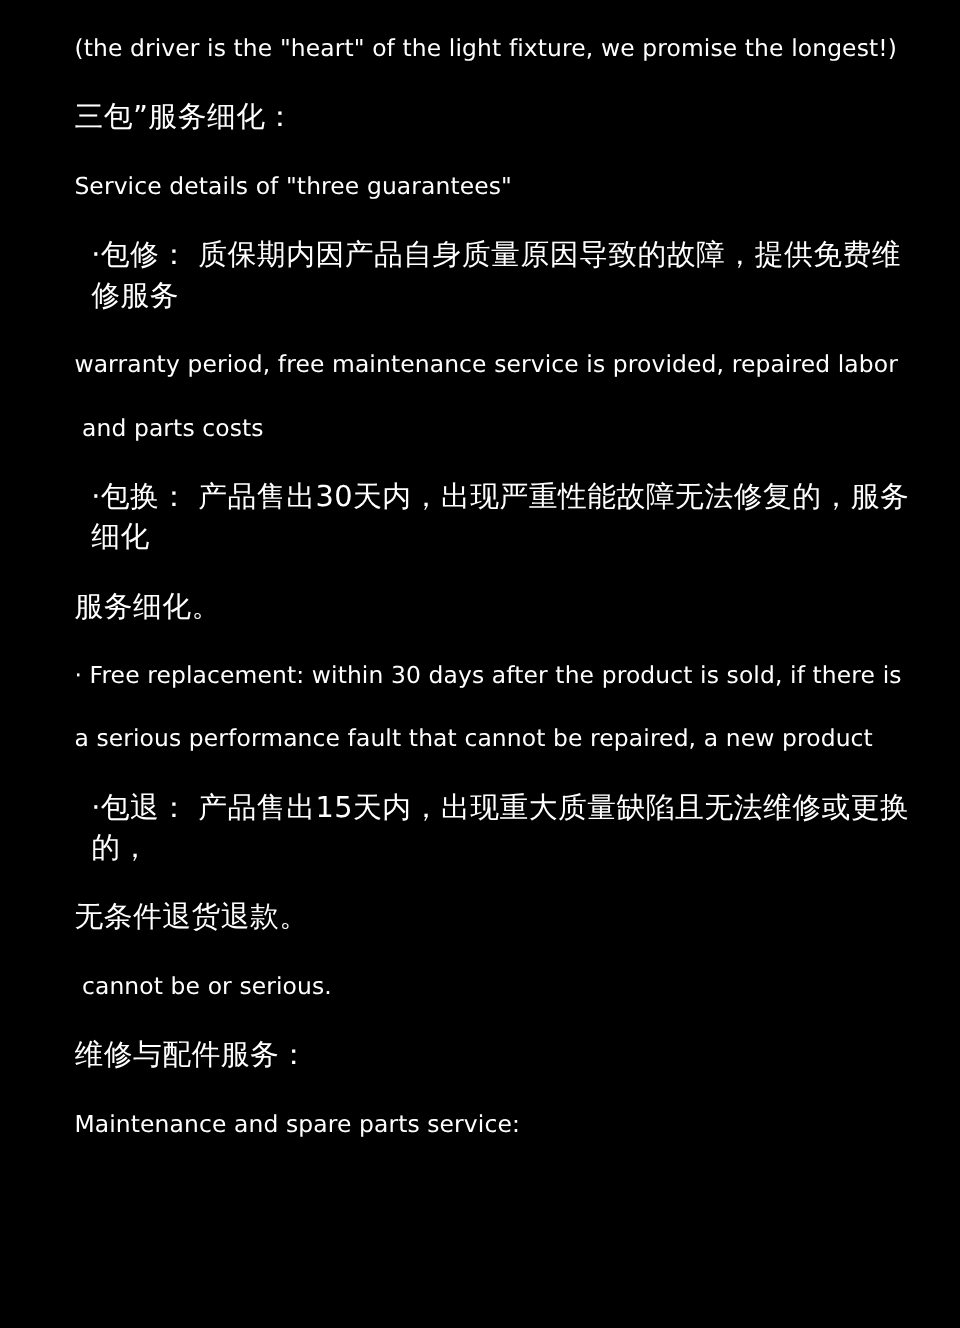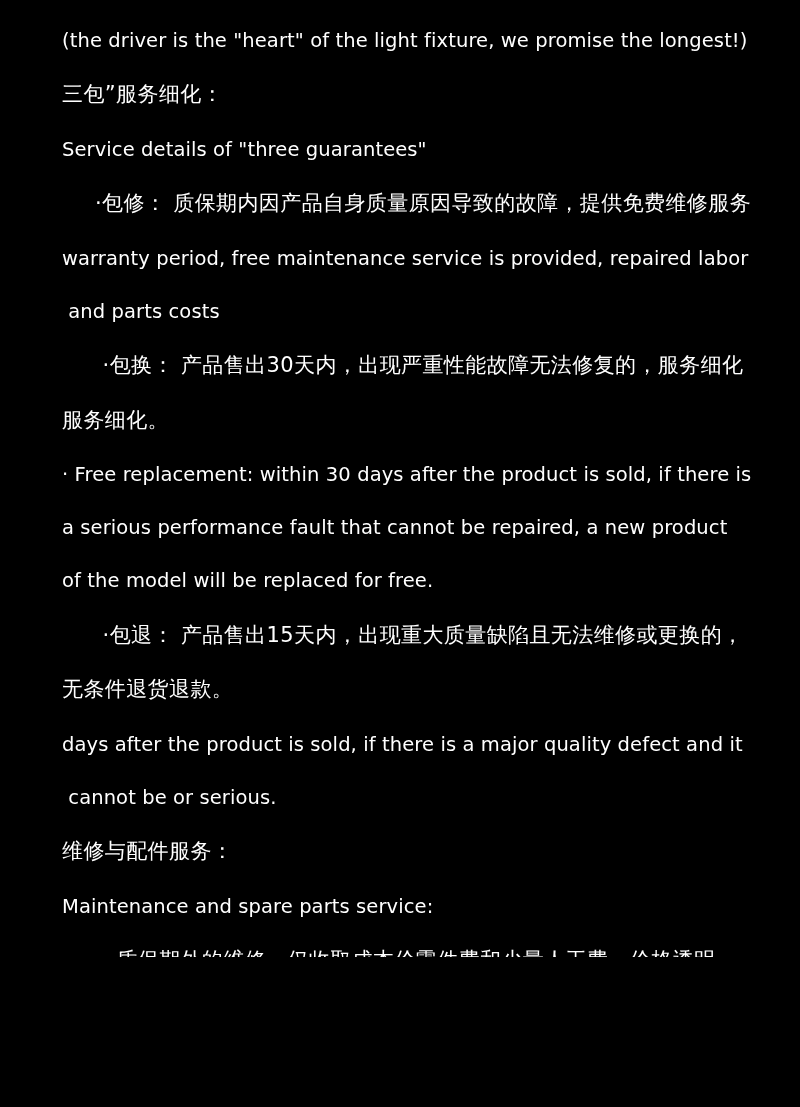--- a/index.html
+++ b/index.html
@@ -32,24 +32,23 @@
     color: #ffffff;
     font-size: 19.5px;
     line-height: 33.5px;
     white-space: pre-wrap;
     letter-spacing: 0.1px;
     font-weight: 400;
   }
   .line.indent {
     text-indent: 0;
     padding-left: 14px;
-    text-align: center;
   }
   .line.cn {
-    font-size: 21px;
+    font-size: 24px;
     letter-spacing: 0.4px;
   }
   .spacer-bottom {
     position: absolute;
     left: 0;
     bottom: 0;
     width: 800px;
     height: 150px;
     background: #000000;
   }
@@ -62,24 +61,22 @@
     <p class="line">(the driver is the "heart" of the light fixture, we promise the longest!)</p>
     <p class="line cn">三包”服务细化：</p>
     <p class="line">Service details of "three guarantees"</p>
     <p class="line cn indent">·包修： 质保期内因产品自身质量原因导致的故障，提供免费维修服务</p>
     <p class="line">warranty period, free maintenance service is provided, repaired labor</p>
     <p class="line"> and parts costs</p>
     <p class="line cn indent">·包换： 产品售出30天内，出现严重性能故障无法修复的，服务细化</p>
     <p class="line cn">服务细化。</p>
     <p class="line">· Free replacement: within 30 days after the product is sold, if there is</p>
     <p class="line">a serious performance fault that cannot be repaired, a new product</p>
-    <p class="line">of the model will be replaced for free.</p>
     <p class="line cn indent">·包退： 产品售出15天内，出现重大质量缺陷且无法维修或更换的，</p>
     <p class="line cn">无条件退货退款。</p>
-    <p class="line">days after the product is sold, if there is a major quality defect and it</p>
     <p class="line"> cannot be or serious.</p>
     <p class="line cn">维修与配件服务：</p>
     <p class="line">Maintenance and spare parts service:</p>
     <p class="line cn indent">·质保期外的维修，仅收取成本价零件费和少量人工费，价格透明。</p>
 
   </div>
   <div class="spacer-bottom"></div>
 </div>
 
 </body></html>

